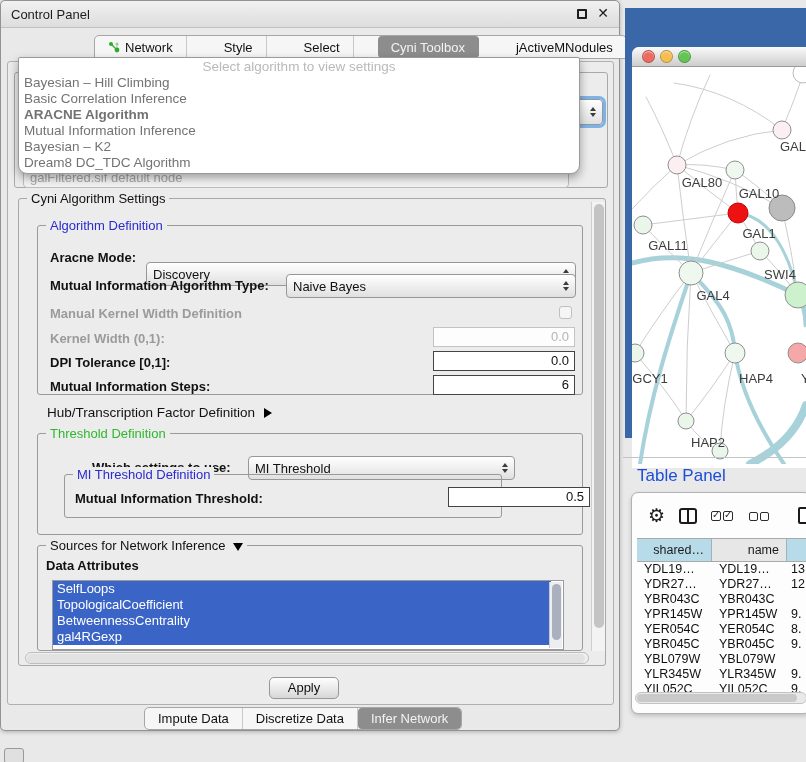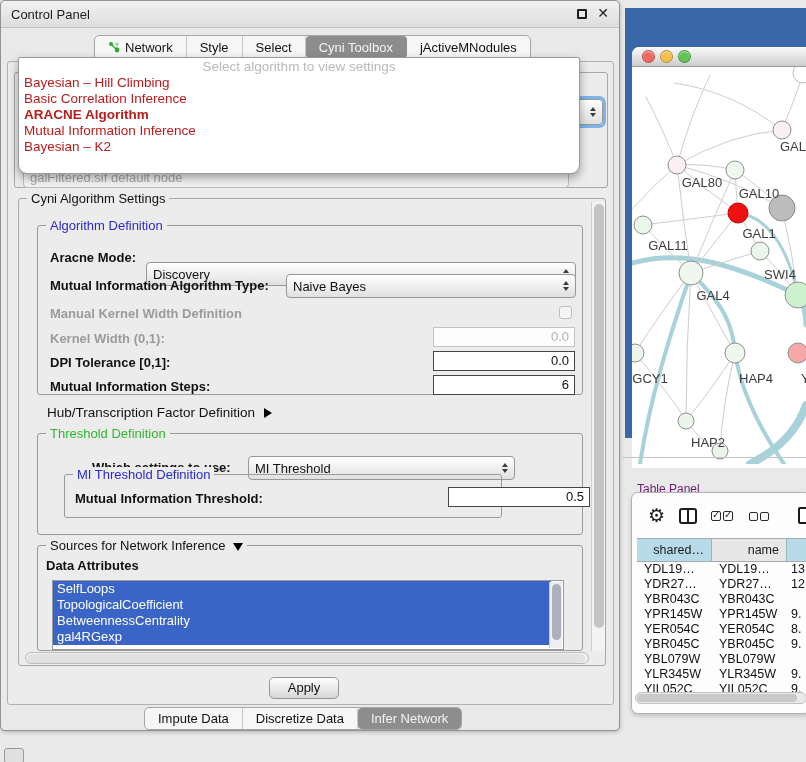--- a/index.html
+++ b/index.html
@@ -11,21 +11,21 @@
     border:1px solid #929292;border-radius:5px;box-shadow:0 1px 4px rgba(0,0,0,.25);}
   #cp-titlebar{position:absolute;left:0;top:0;width:100%;height:27px;
     background:linear-gradient(#f1f1f1,#ddd);border-bottom:1px solid #c2c2c2;border-radius:5px 5px 0 0;}
   #cp-title{position:absolute;left:10px;top:6px;font-size:13px;color:#1c1c1c;}
   .float-icon{position:absolute;right:32px;top:8px;width:10px;height:10px;border:2px solid #1c1c1c;border-radius:1px;}
   .close-icon{position:absolute;right:10px;top:4px;font-size:14px;font-weight:bold;color:#1c1c1c;}
 
   
   .tabbar{position:absolute;display:flex;align-items:stretch;background:#f6f6f6;
     border:1px solid #a6a6a6;border-radius:5px;overflow:hidden;font-size:13px;}
-  #top-tabs{left:93px;top:34px;height:24px;border-radius:5px 5px 2px 2px;}
+  #top-tabs{left:93px;top:34px;height:24px;border-radius:5px 5px 2px 2px;gap:24px;}
   #bottom-tabs{left:143px;top:706px;height:23px;}
   .tab{display:flex;align-items:center;padding:0 13px;color:#111;border-right:1px solid #c8c8c8;cursor:default;white-space:nowrap;}
   .tab:last-child{border-right:none;}
   .tab.selected{background:#8d8d8d;color:#f3f3f3;border-radius:4px;border-right-color:#8d8d8d;}
   .tab .ticon{margin-right:5px;display:inline-flex;}
 
   
   #content{position:absolute;left:6px;top:60px;width:607px;height:644px;background:#ececec;
     border:1px solid #b0b0b0;border-radius:3px;}
 
@@ -53,21 +53,21 @@
 
   .checkbox{position:absolute;width:13px;height:13px;border:1px solid #c0c0c0;border-radius:3px;background:#f5f5f5;}
 
   .tri-right{display:inline-block;width:0;height:0;border-top:5.5px solid transparent;border-bottom:5.5px solid transparent;border-left:8px solid #000;margin-left:9px;vertical-align:middle;}
   .tri-down-s{display:inline-block;width:0;height:0;border-left:5.5px solid transparent;border-right:5.5px solid transparent;border-top:8px solid #000;margin-left:7px;vertical-align:middle;}
 
   
   #algo-popup{position:absolute;left:18px;top:57px;width:562px;height:117px;background:#fff;
     border:1px solid #9a9a9a;border-radius:2px 2px 9px 9px;box-shadow:0 4px 10px rgba(0,0,0,.35);z-index:50;overflow:hidden;}
   #algo-popup .ph{font-size:13.5px;color:#b9b9b9;text-align:center;line-height:17px;}
-  .algo-item{font-size:13.5px;line-height:16px;color:#b91c1c;padding-left:5px;white-space:nowrap;}
+  .algo-item{font-size:13.5px;line-height:16px;color:#737373;padding-left:5px;white-space:nowrap;}
   .algo-item.bold{font-weight:bold;}
 
   
   #attr-list{position:absolute;left:14px;top:34px;width:512px;height:70px;background:#fff;border:1px solid #9a9a9a;overflow:hidden;}
   .attr-item{height:16px;line-height:16px;font-size:13px;color:#fff;background:#3a64c6;padding-left:4px;width:498px;}
   #attr-sb{position:absolute;right:1px;top:1px;width:13px;height:66px;background:#edeef2;border-left:1px solid #c9c9c9;}
   #attr-thumb{position:absolute;left:2px;top:2px;width:9px;height:56px;background:#aab0be;border-radius:5px;}
 
   
   .vscroll{position:absolute;background:#f3f3f3;border-left:1px solid #cfcfcf;}
@@ -82,21 +82,21 @@
   
   #netwin{position:absolute;left:625px;top:8px;width:181px;height:430px;background:#3a67a8;
     padding:2px 0 7px 7px;}
   #netwin-inner{width:174px;height:421px;background:#fff;border-radius:7px 0 0 0;overflow:hidden;display:flex;flex-direction:column;margin-top:37px;}
   #net-titlebar{height:24px;background:linear-gradient(#fafafa,#cdcdcd);border-bottom:1px solid #9a9a9a;display:flex;align-items:center;padding-left:10px;gap:5px;border-radius:7px 0 0 0;}
   .tl{width:13px;height:13px;border-radius:50%;border:1px solid rgba(0,0,0,.25);box-shadow:inset 0 1px 1px rgba(255,255,255,.6);}
   #net-canvas{flex:1;background:#fff;}
 
   
   #tp-divider{position:absolute;left:623px;top:457px;width:183px;height:1px;background:#c4c4c4;}
-  #tp-title{position:absolute;left:637px;top:482px;font-size:12px;color:#701a75;}
+  #tp-title{position:absolute;left:637px;top:466px;font-size:17px;color:#1d4ed8;}
   #tpanel{position:absolute;left:631px;top:492px;width:180px;height:222px;background:#fdfdfd;
     border:1px solid #b2b2b2;border-radius:7px;box-shadow:0 2px 4px rgba(0,0,0,.18);overflow:hidden;}
   #tp-toolbar{position:absolute;left:0;top:0;width:100%;height:45px;display:flex;align-items:center;gap:14px;padding-left:16px;}
   .gear-glyph{font-size:19px;color:#1a1a1a;line-height:19px;}
   .split-icon{width:18px;height:16px;border:2px solid #1a1a1a;border-radius:3px;position:relative;}
   .split-icon::after{content:"";position:absolute;left:6px;top:0;width:2px;height:12px;background:#1a1a1a;}
   .cb{display:inline-block;width:10px;height:10px;border:1.5px solid #2a2a2a;border-radius:2px;position:relative;margin-right:2px;}
   .cb.checked::after{content:"✓";position:absolute;left:0px;top:-3px;font-size:10px;color:#2a2a2a;}
   .cb.small{width:9px;height:9px;}
   .doc-icon{position:absolute;left:166px;top:14px;width:14px;height:17px;border:2px solid #1a1a1a;border-radius:2px;background:#fff;}
@@ -266,20 +266,21 @@
   </div>
 
   <div id="algo-popup">
     <div class="ph">Select algorithm to view settings</div>
     <div id="algo-items">
         <div class="algo-item">Bayesian – Hill Climbing</div>
         <div class="algo-item">Basic Correlation Inference</div>
         <div class="algo-item bold">ARACNE Algorithm</div>
         <div class="algo-item">Mutual Information Inference</div>
         <div class="algo-item">Bayesian – K2</div>
+        <div class="algo-item">Dream8 DC_TDC Algorithm</div>
       </div>
   </div>
 
   <div id="netwin">
     <div id="netwin-inner">
       <div id="net-titlebar">
         <span class="tl" id="tl-red" style="background: rgb(237, 106, 95);"></span>
         <span class="tl" id="tl-yellow" style="background: rgb(245, 191, 79);"></span>
         <span class="tl" id="tl-green" style="background: rgb(98, 197, 84);"></span>
       </div>

